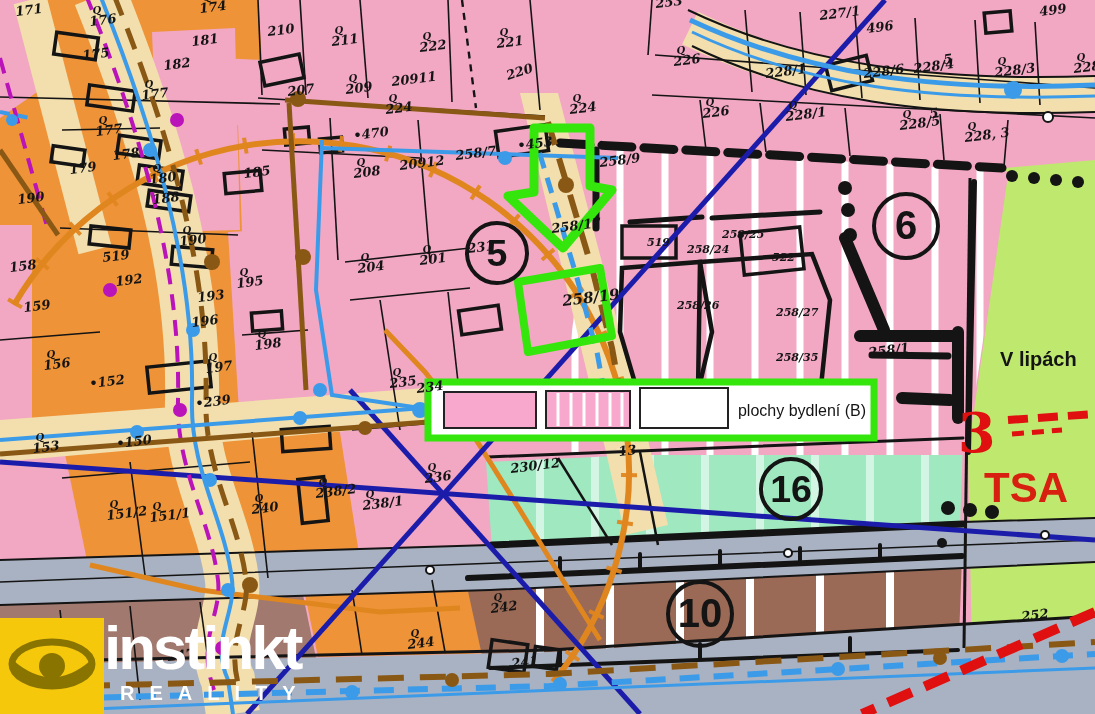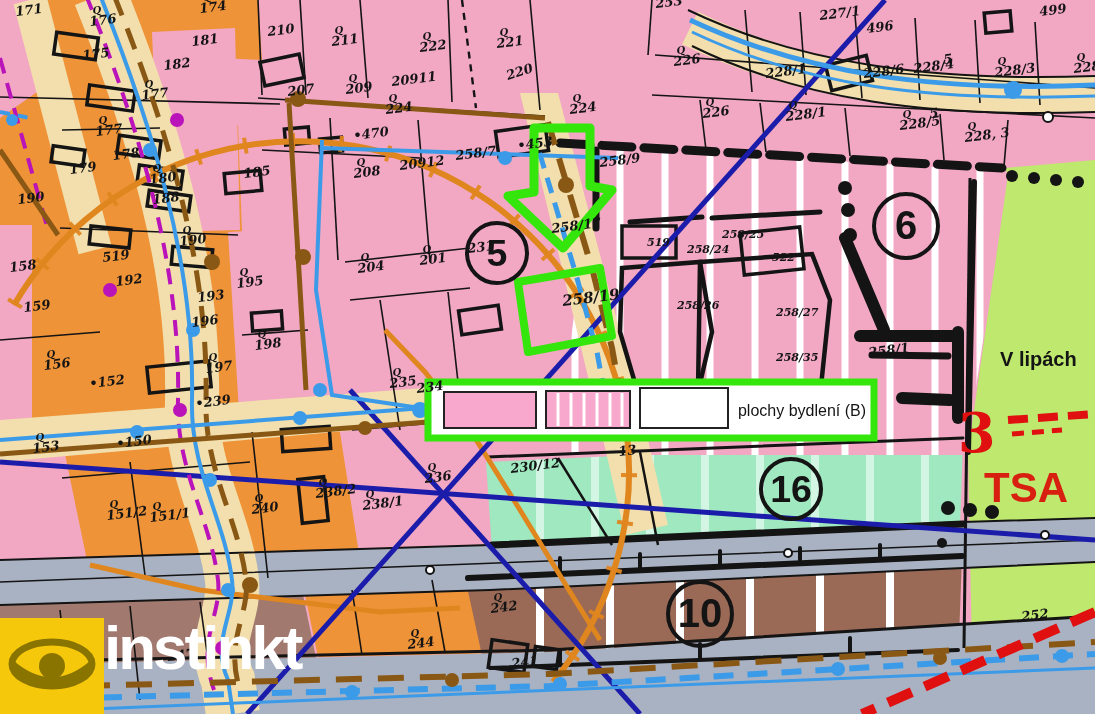--- a/index.html
+++ b/index.html
@@ -488,13 +488,14 @@
 </svg>
 
 <div class="wm-box">
   <svg width="104" height="96" viewBox="0 0 104 96">
     <ellipse cx="52" cy="46" rx="40" ry="22" fill="none" stroke="#8a7400" stroke-width="7"></ellipse>
     <path d="M12,46 Q52,80 92,46" fill="none" stroke="#8a7400" stroke-width="7"></path>
     <circle cx="52" cy="48" r="13" fill="#8a7400"></circle>
   </svg>
 </div>
 <div class="wm-text">instinkt</div>
+<div class="wm-sub">REALITY</div>
 </div>
 
 </body></html>

